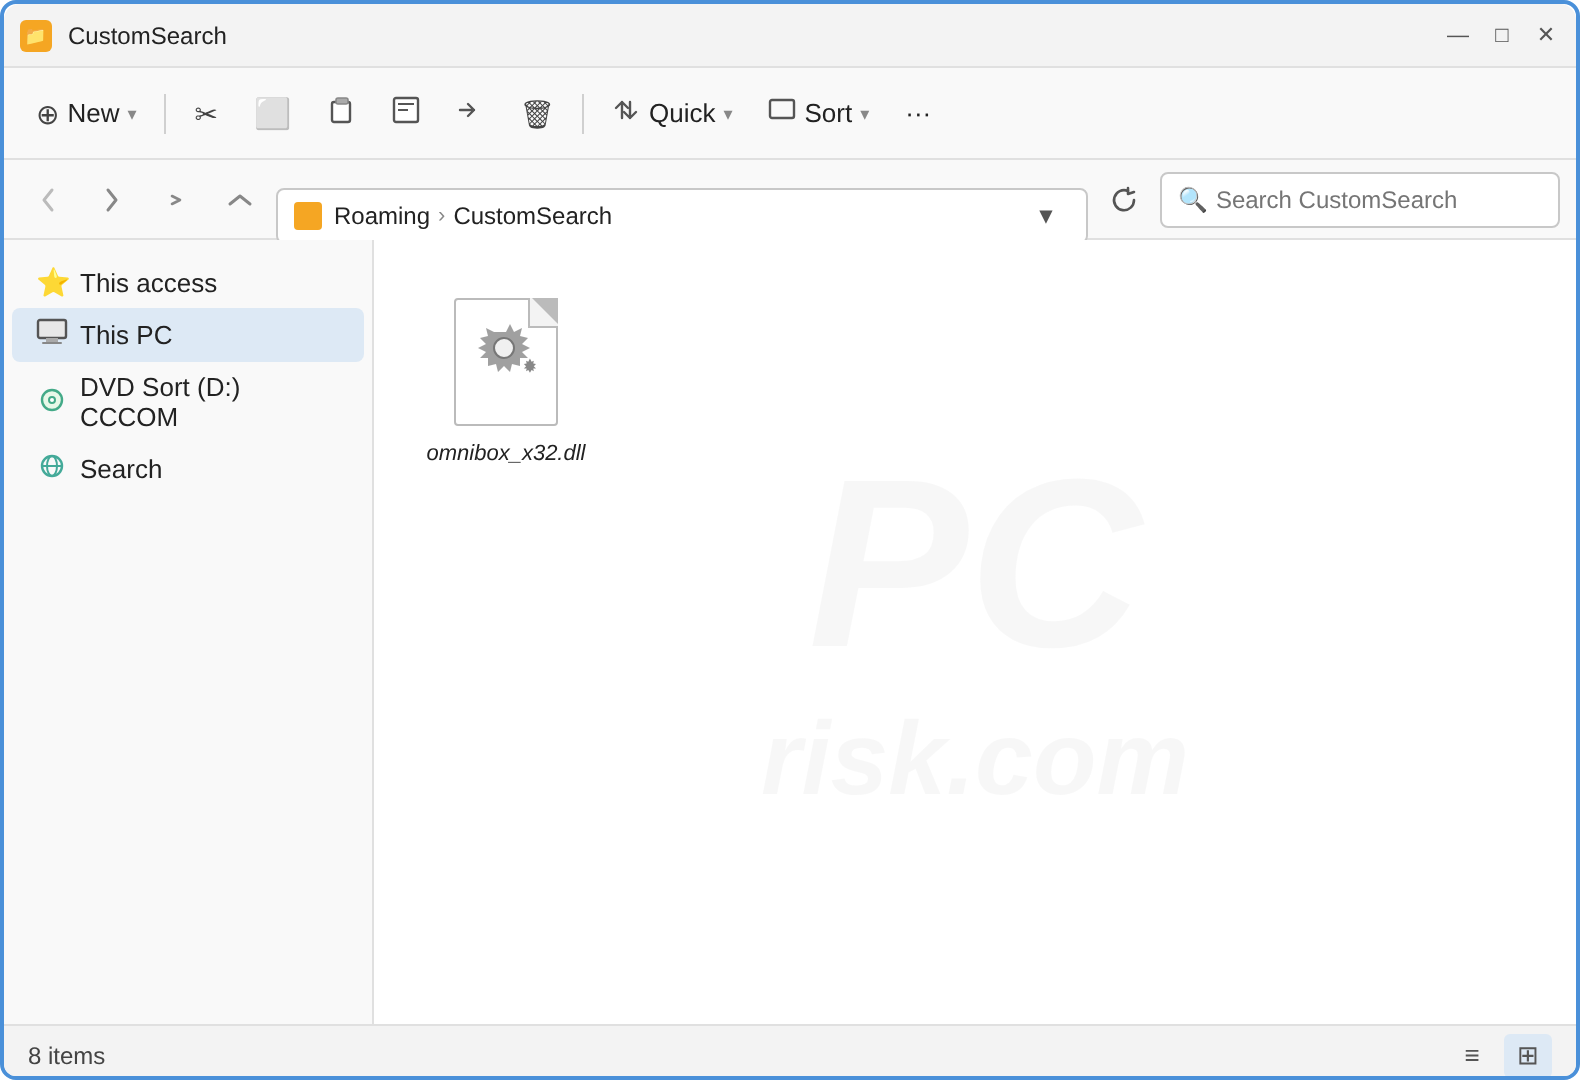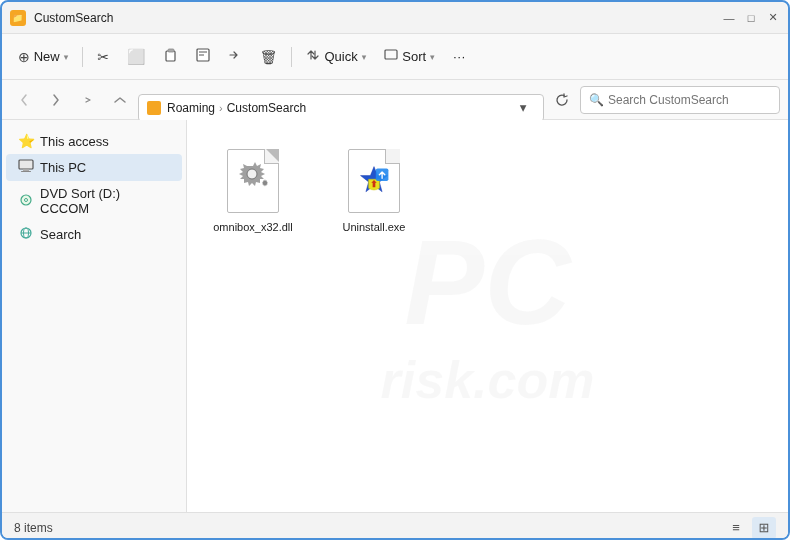--- a/index.html
+++ b/index.html
@@ -220,23 +220,24 @@
       align-items: center;
       gap: 8px;
       pointer-events: none;
       user-select: none;
     }
 
     
     .file-grid {
       display: flex;
       flex-wrap: wrap;
-      gap: 21px;
+      gap: 9px;
       position: relative;
       z-index: 1;
+      font-style: italic;
     }
     .file-item {
       display: flex;
       flex-direction: column;
       align-items: center;
       width: 100px;
       padding: 8px;
       border-radius: 4px;
       cursor: pointer;
       border: 1px solid transparent;
@@ -531,38 +532,20 @@
                 <circle cx="17" cy="14" r="5" fill="#f0f0f0" stroke="#777" stroke-width="1"></circle>
 
                 <path d="M28 20 L29.5 17 L31 20 L33 19 L32.5 21.5 L35 22 L33 24 L35 26 L32.5 26 L33 28.5 L31 27.5 L29.5 30 L28 27.5 L26 28.5 L26.5 26 L24 26 L26 24 L24 22 L26.5 21.5 L26 19 Z" fill="#555" opacity="0.7" transform="scale(0.55) translate(25, 18)"></path>
               </svg>
             </span>
           </div>
         </div>
         <span class="file-item-label">omnibox_x32.dll</span>
       </div>
 
-      <div class="file-item">
-        <div class="file-item-icon">
-          <div class="exe-icon">
-
-            <svg class="uninstall-svg" viewBox="0 0 40 40" fill="none">
-
-              <polygon points="20,4 24,14 35,14 26,21 29,32 20,25 11,32 14,21 5,14 16,14" fill="#2255cc" stroke="#1133aa" stroke-width="0.5"></polygon>
-
-              <path d="M14 18 L26 18 L26 28 Q20 32 14 28 Z" fill="#e8e020" stroke="#ccbb00" stroke-width="0.5"></path>
-              <path d="M17 22 L20 19 L23 22 L21.5 22 L21.5 27 L18.5 27 L18.5 22 Z" fill="#cc3311"></path>
-
-              <rect x="22" y="6" width="14" height="14" rx="2" fill="#2288ee" opacity="0.9"></rect>
-              <path d="M26 13 L29 10 L32 13 M29 10 L29 17" stroke="white" stroke-width="1.5" stroke-linecap="round" stroke-linejoin="round"></path>
-            </svg>
-          </div>
-        </div>
-        <span class="file-item-label">Uninstall.exe</span>
-      </div>
 
     </div>
   </div>
 </div>
 
 <div class="status-bar">
   <span>8 items</span>
   <div class="status-right">
     <button class="view-toggle">≡</button>
     <button class="view-toggle active">⊞</button>

